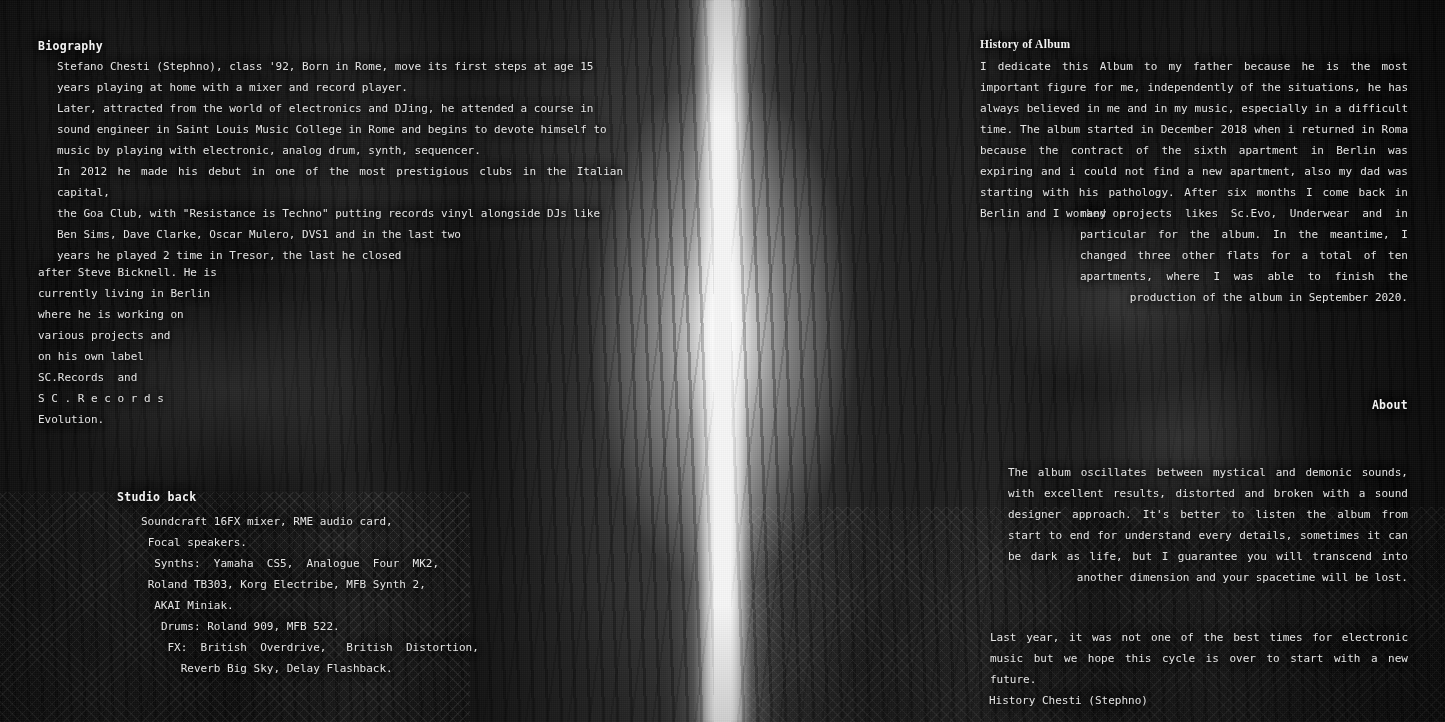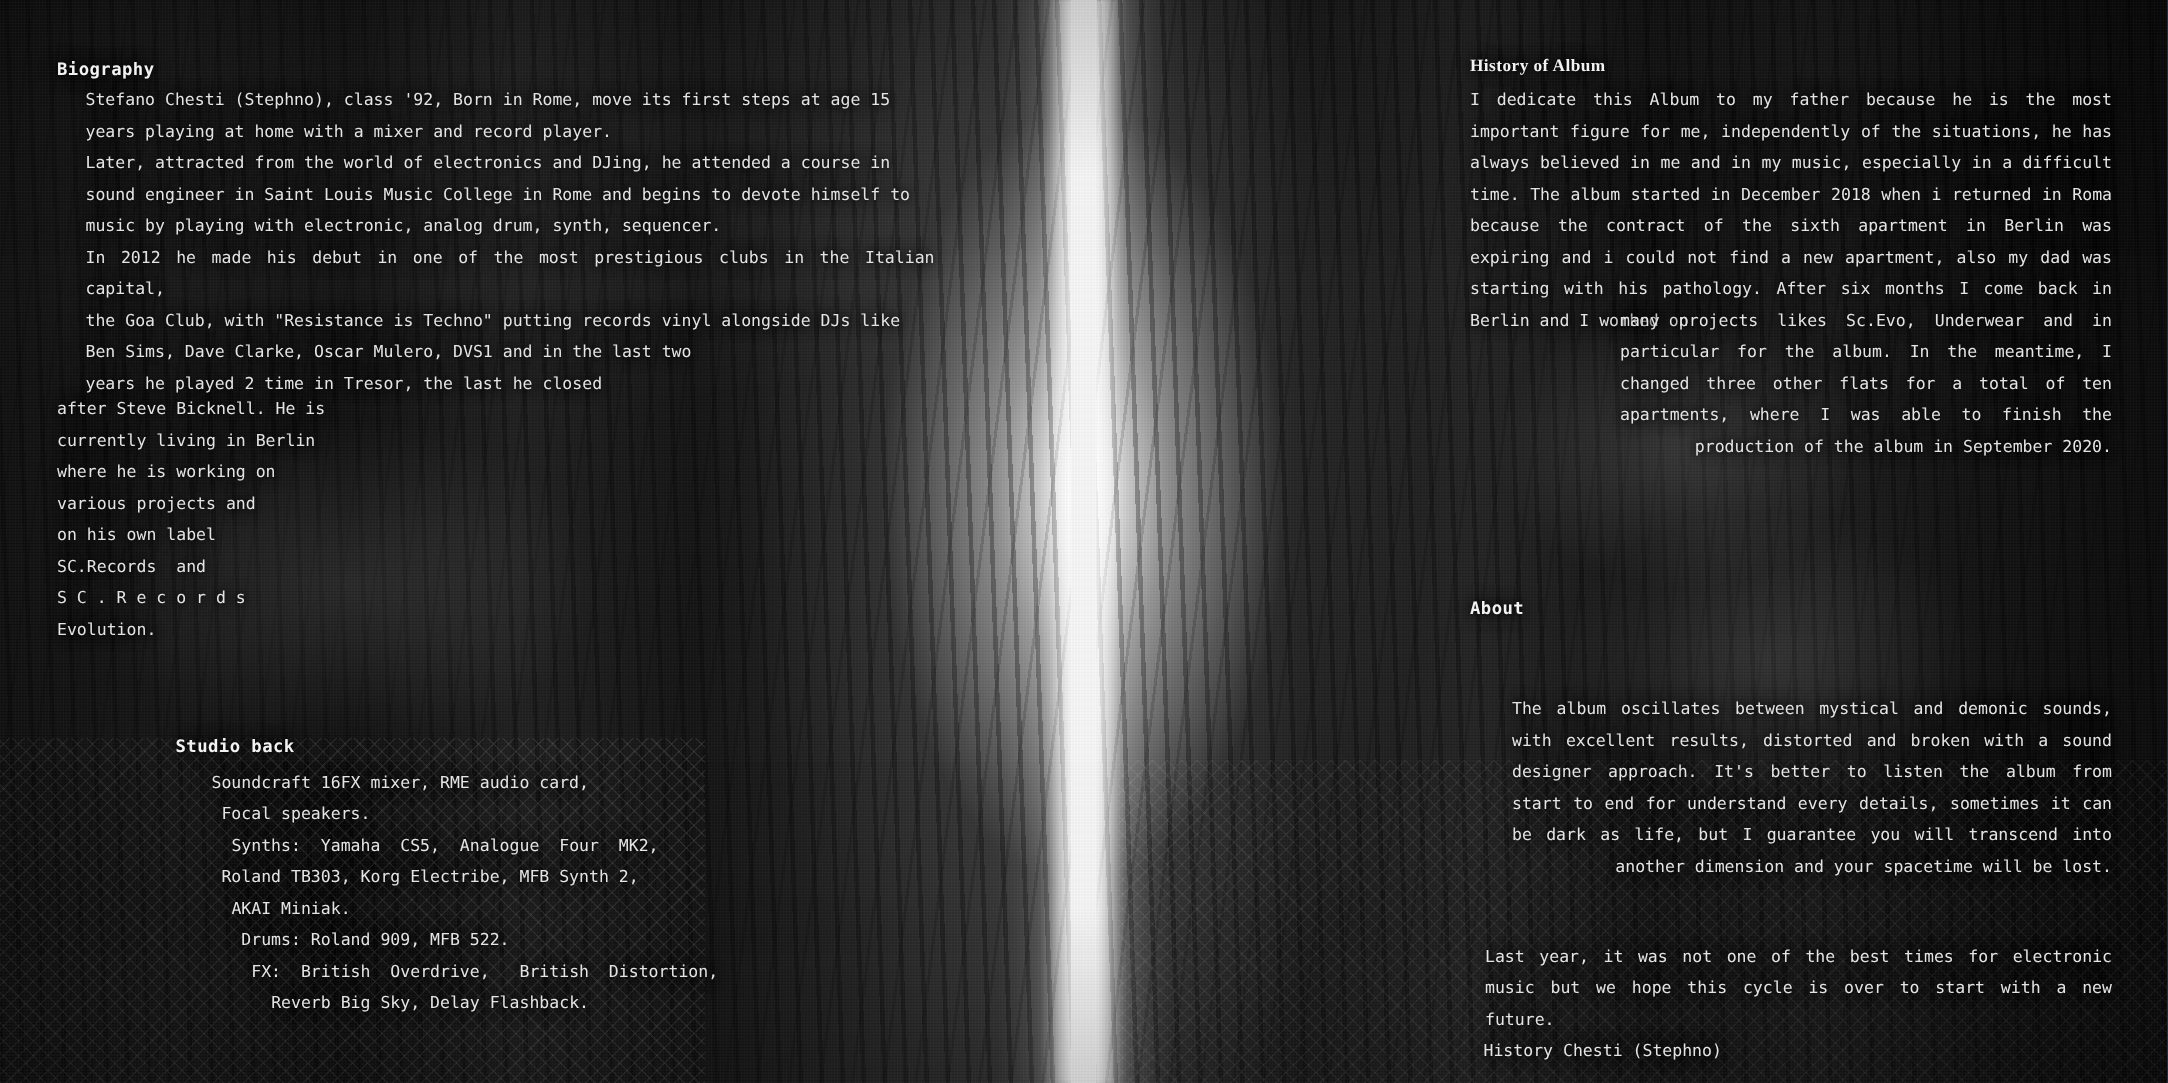--- a/index.html
+++ b/index.html
@@ -124,21 +124,21 @@
     text-shadow: 0 0 5px rgba(0,0,0,0.95), 0 0 12px rgba(0,0,0,0.8);
   }
   .para {
     font-size: 11px;
     line-height: 21px;
     color: #e4e4e4;
     text-shadow: 0 0 5px rgba(0,0,0,0.95), 0 0 11px rgba(0,0,0,0.85);
     white-space: pre-wrap;
   }
   .just { text-align: justify; text-align-last: left; }
-  .center { text-align: left; }
+  .center { text-align: right; }
   .just-right { text-align: justify; text-align-last: right; }
 
   
   .bio-head { position: absolute; left: 0; top: 39px; }
   .bio-body {
     position: absolute; left: 0; top: 56px; width: 566px; margin-left: 19px;
   }
   .bio-tail {
     position: absolute; left: 0; top: 262px; width: 300px;
   }

